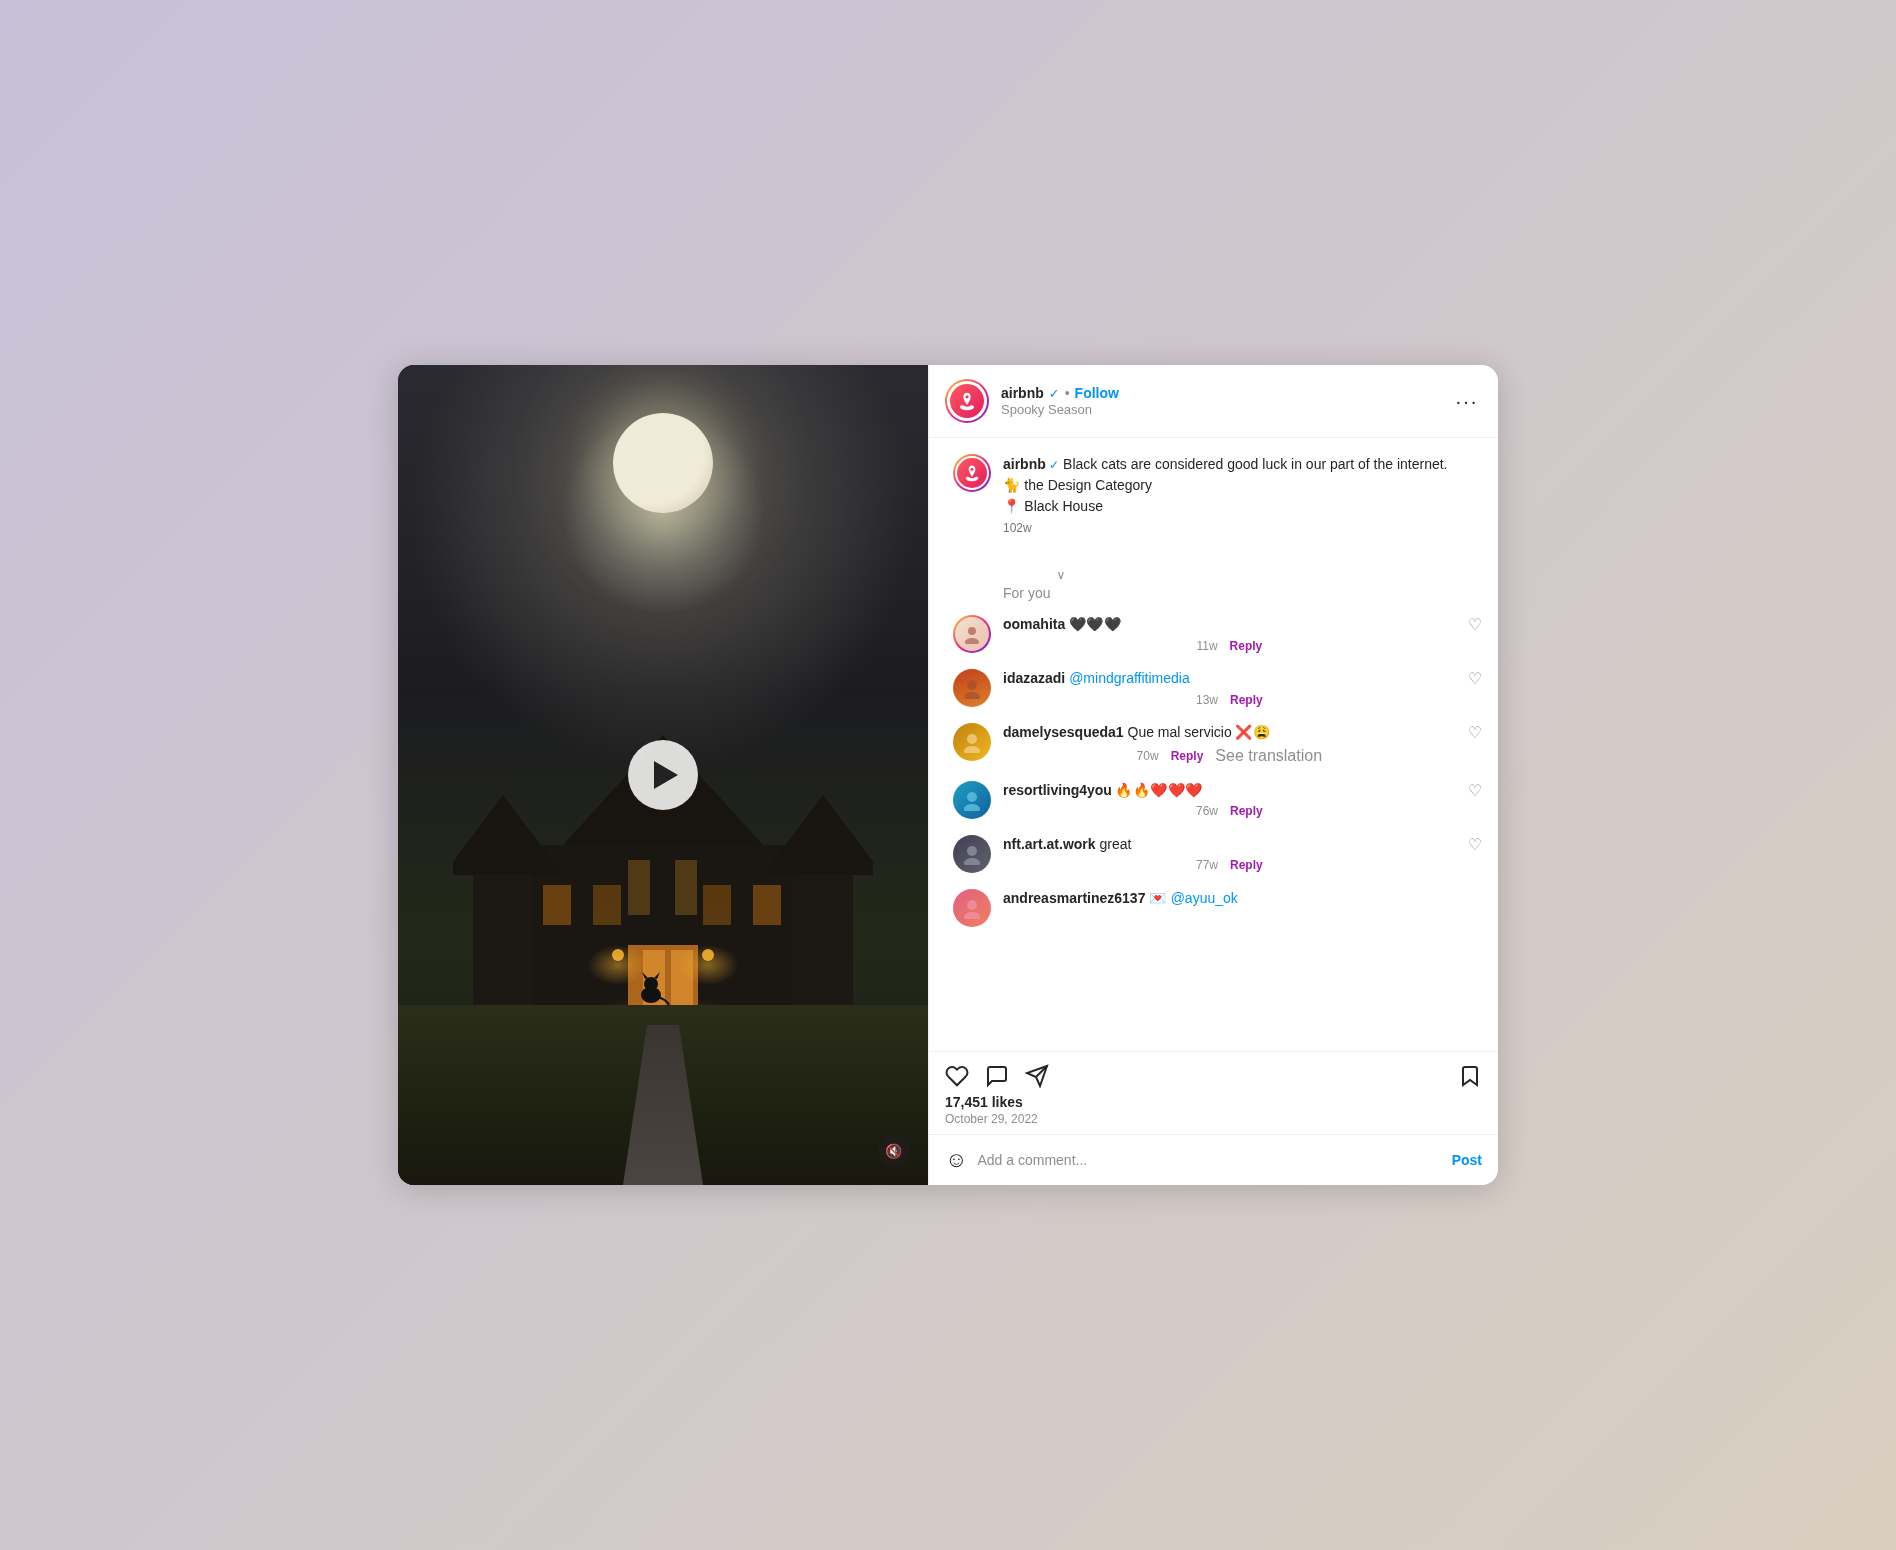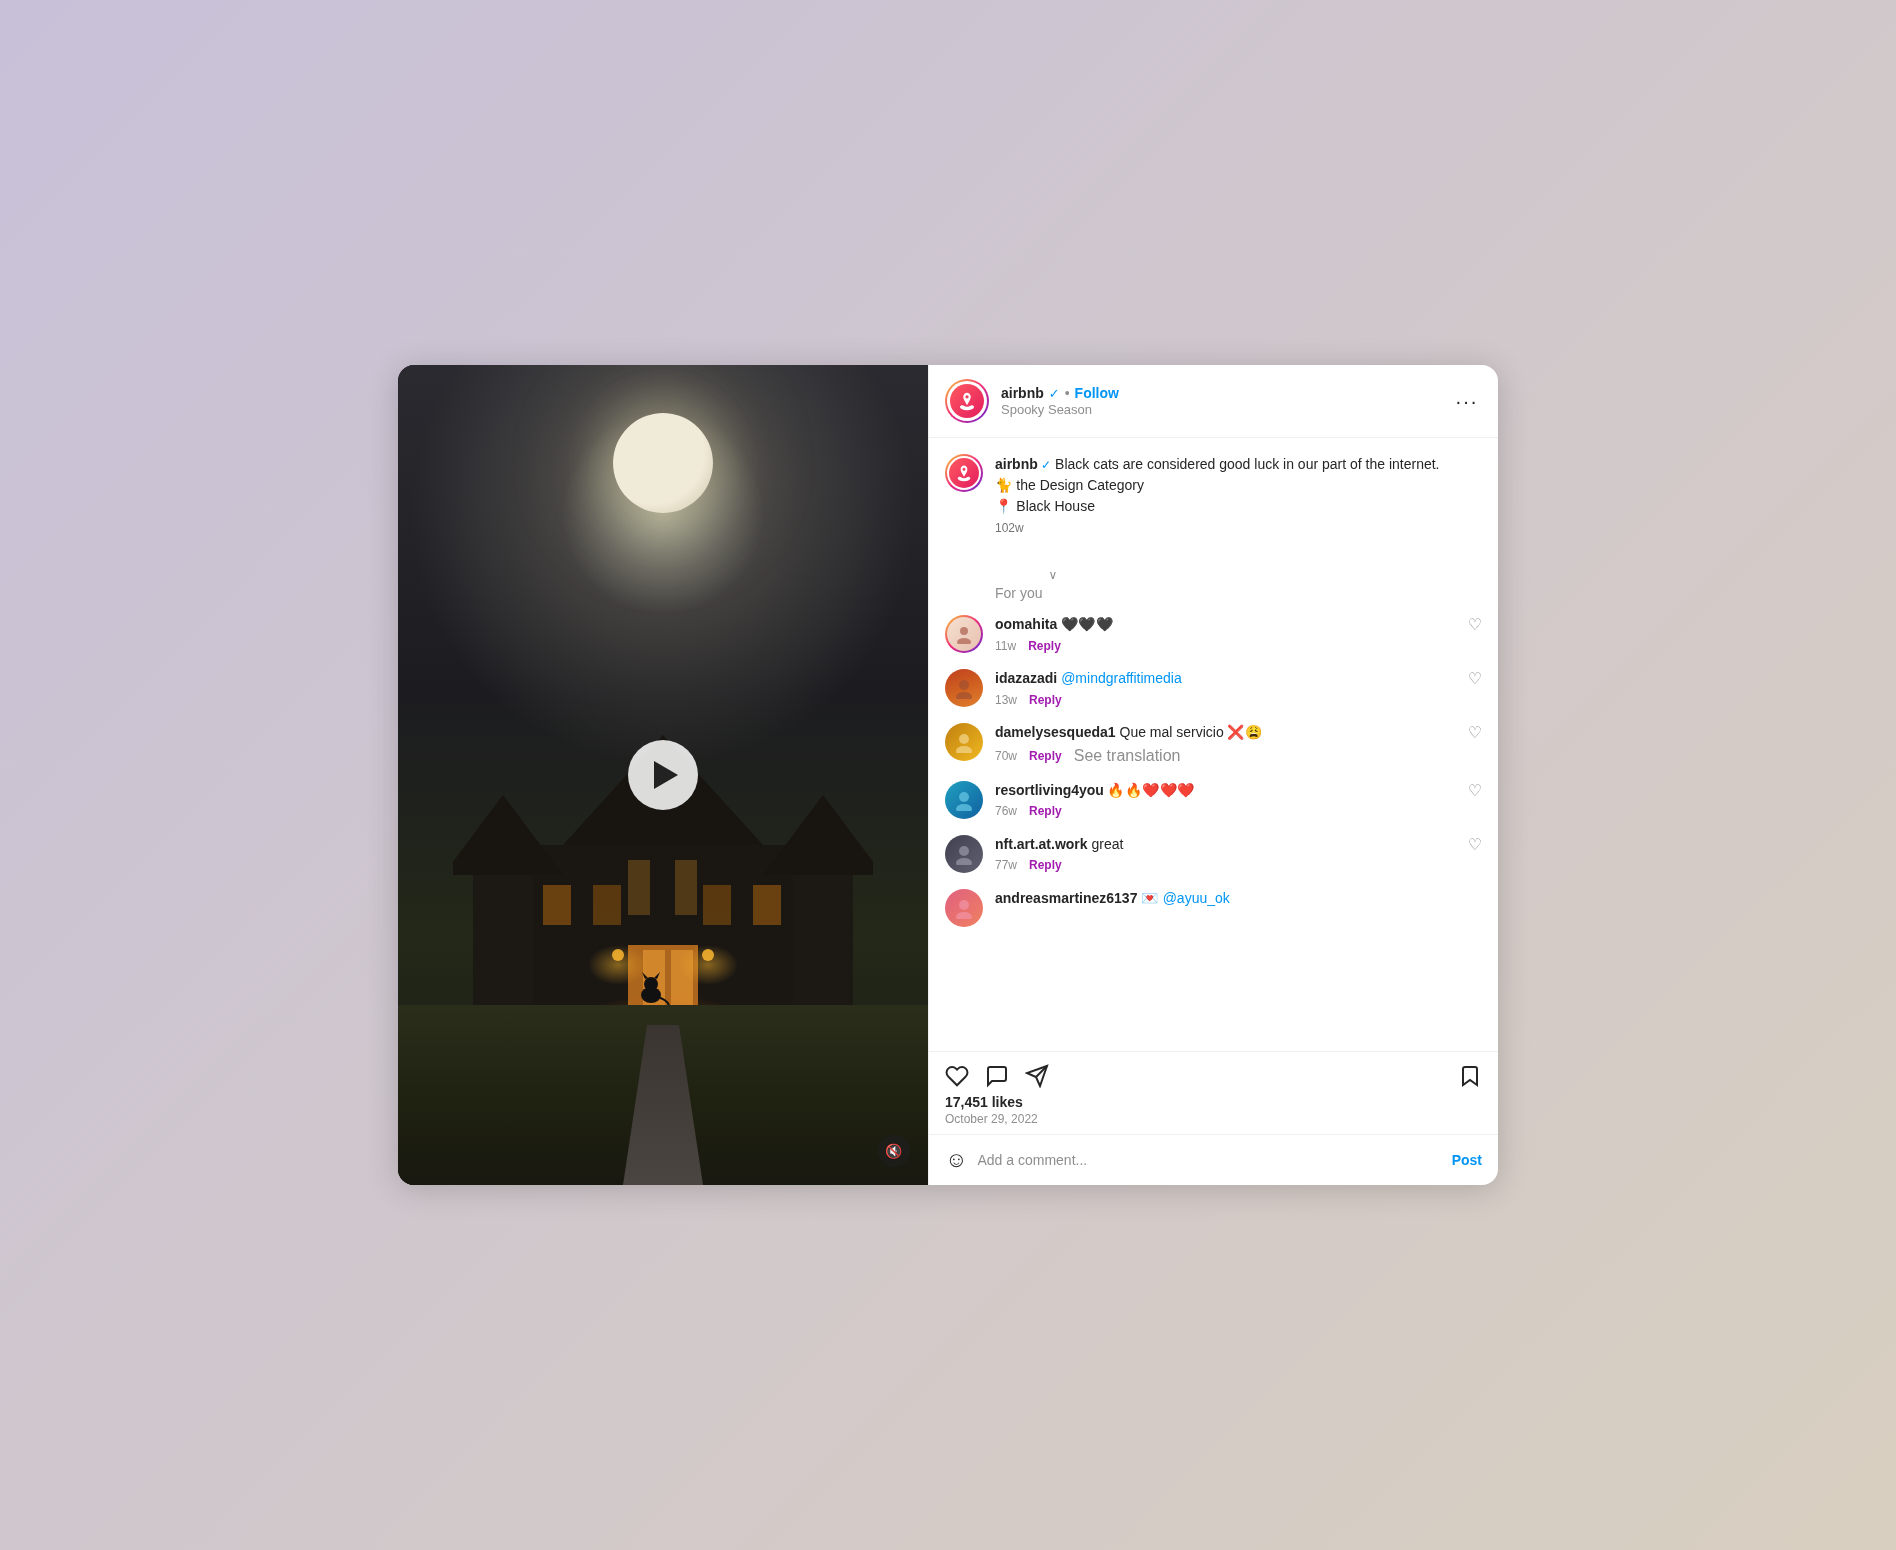--- a/index.html
+++ b/index.html
@@ -194,21 +194,21 @@
       font-size: 20px;
       cursor: pointer;
       padding: 0 4px;
       letter-spacing: 1px;
     }
 
     
     .comments-area {
       flex: 1;
       overflow-y: auto;
-      padding: 16px 16px 0 16px;
+      padding: 16px 16px 0 24px;
     }
 
     
     .caption-row {
       display: flex;
       gap: 12px;
       margin-bottom: 14px;
     }
     .caption-avatar {
       width: 38px;
@@ -304,20 +304,21 @@
       font-weight: 600;
     }
     .mention {
       color: #0095f6;
     }
     .comment-meta {
       display: flex;
       align-items: center;
       gap: 12px;
       margin-top: 4px;
+      justify-content: center;
     }
     .comment-time {
       color: #8e8e8e;
       font-size: 12px;
     }
     .comment-reply {
       color: #a21caf;
       font-size: 12px;
       font-weight: 700;
       cursor: pointer;

